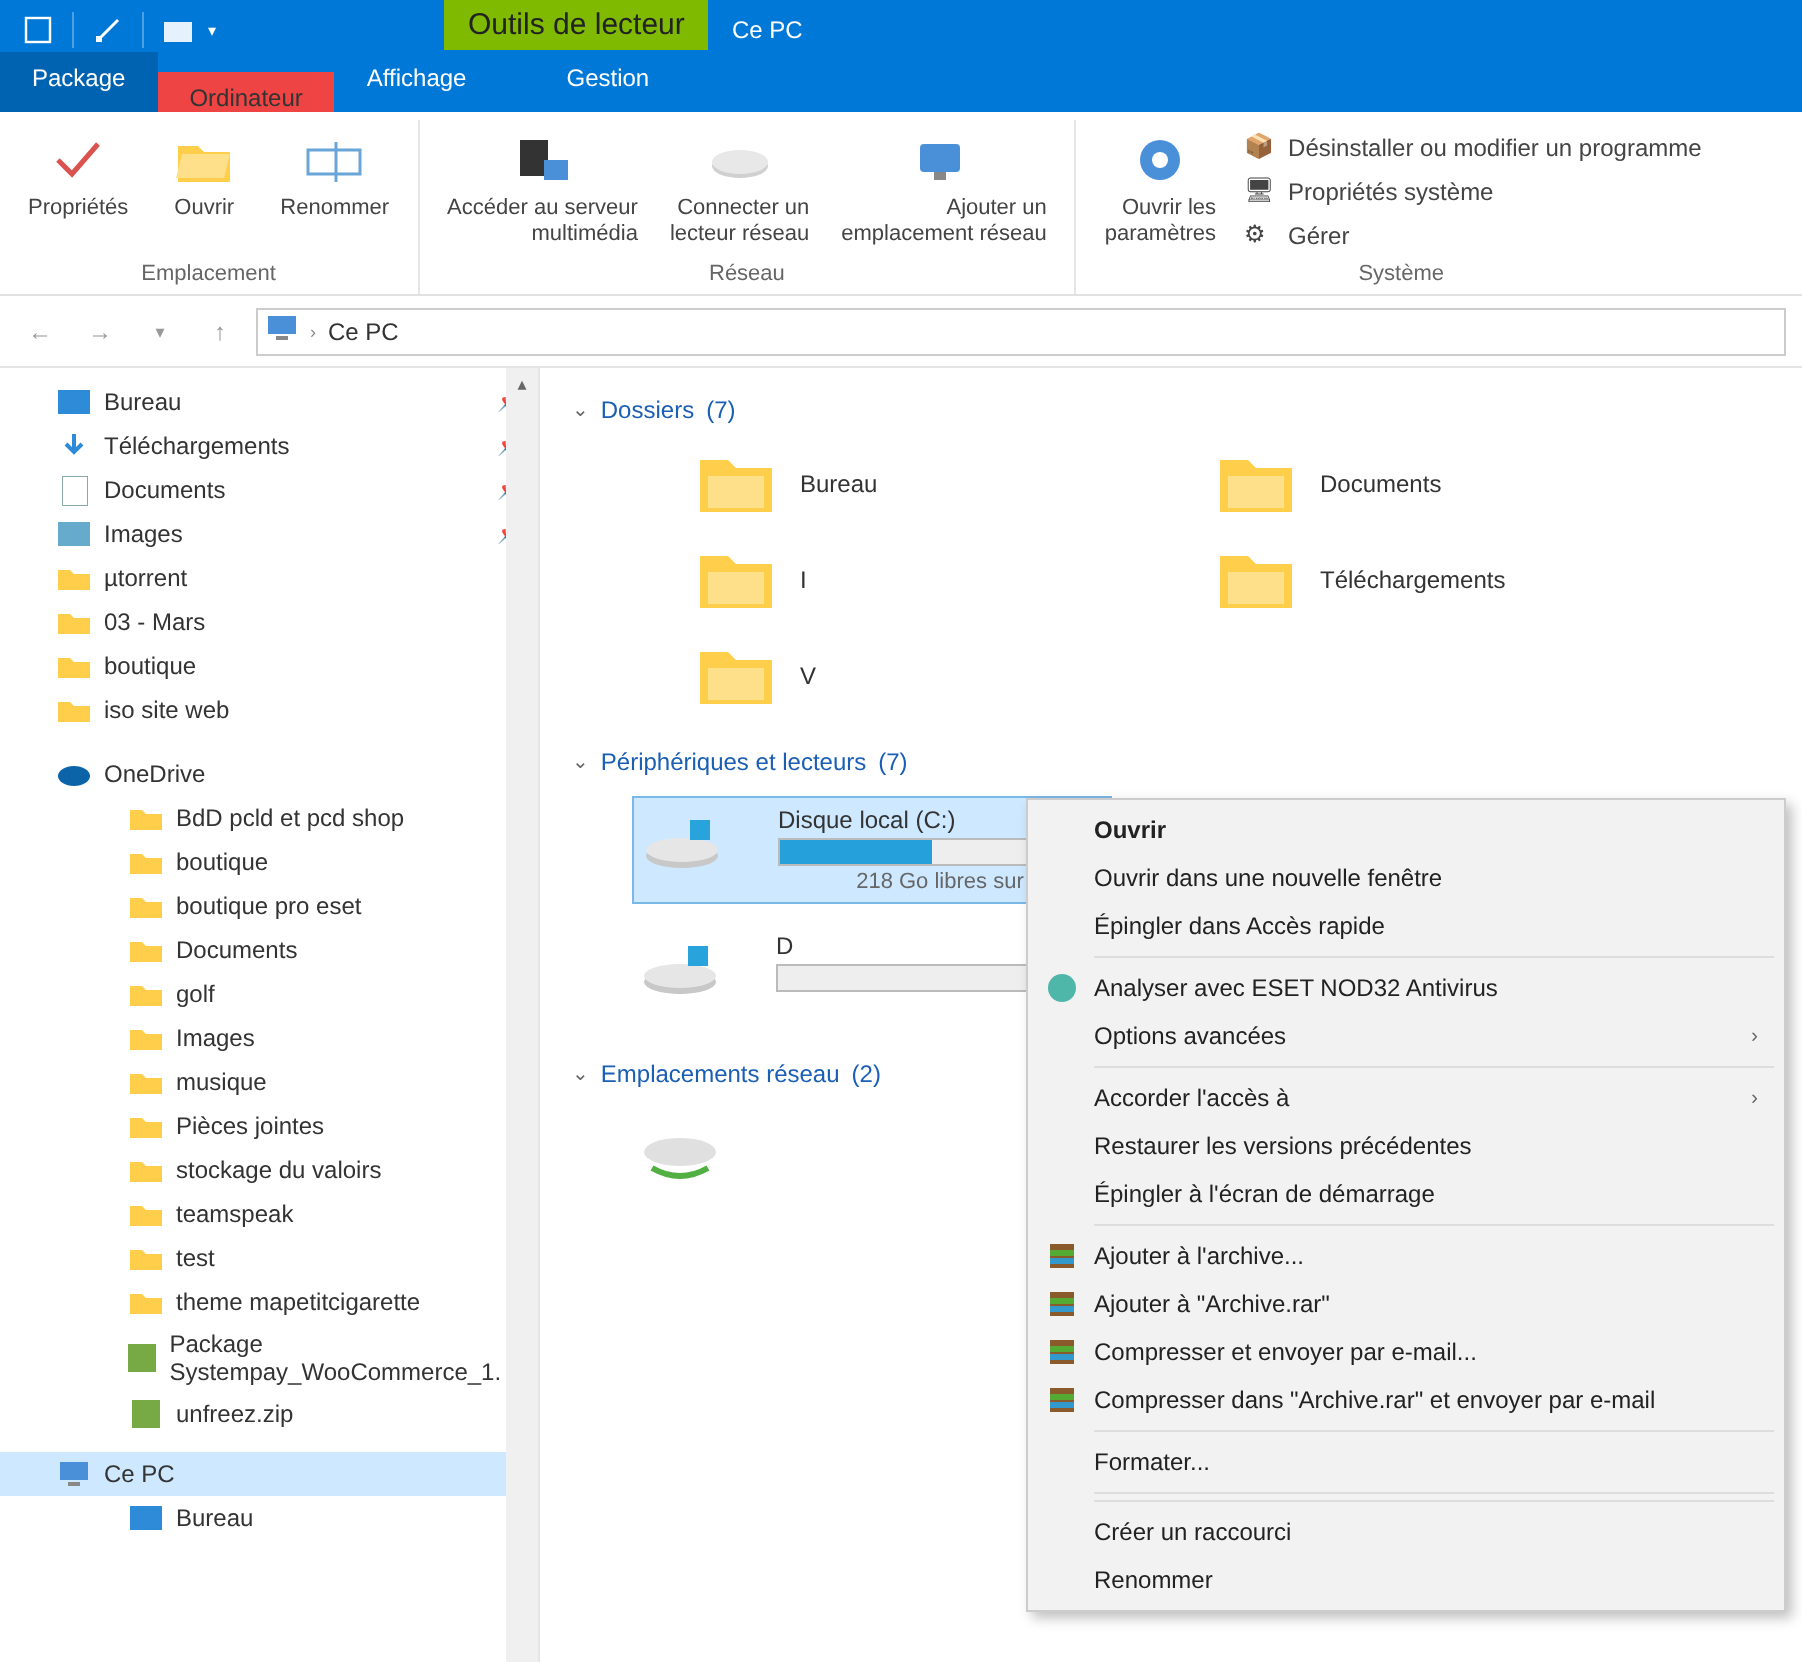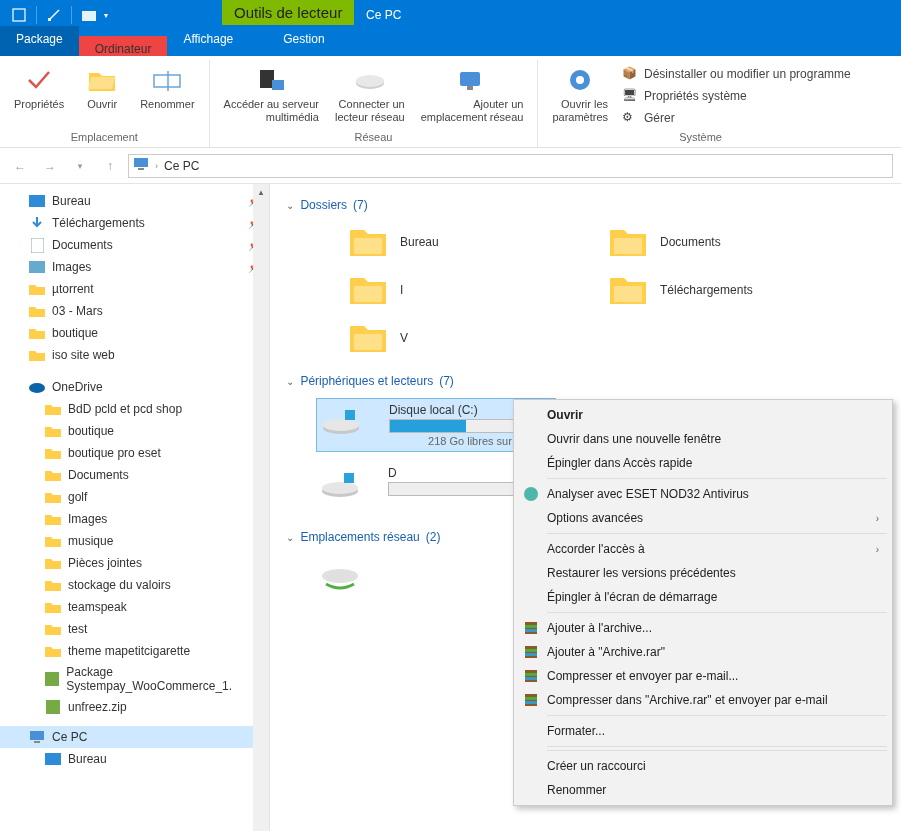--- a/index.html
+++ b/index.html
@@ -40,21 +40,21 @@
 
 
 .main { display: flex; height: calc(831px - 56px - 92px - 36px); }
 .tree { width: 270px; border-right: 1px solid #e5e5e5; overflow-y: auto; padding: 6px 0; position: relative; }
 .tree-scroll { position: absolute; right: 0; top: 0; width: 16px; height: 100%; background: #f0f0f0; }
 .tree-scroll-arrow { width: 16px; height: 16px; display: flex; align-items: center; justify-content: center; color: #666; font-size: 9px; }
 .tree-item { display: flex; align-items: center; gap: 6px; padding: 3px 8px; cursor: pointer; font-size: 12px; color: #333; }
 .tree-item.selected { background: #cde8ff; }
 .tree-item .pin { margin-left: auto; color: #999; font-size: 10px; }
 .tree-indent-1 { padding-left: 28px; }
-.tree-indent-2 { padding-left: 44px; }
+.tree-indent-2 { padding-left: 64px; }
 .tree-ico { width: 18px; height: 16px; display: flex; align-items: center; justify-content: center; }
 
 .content { flex: 1; padding: 8px 0 8px 16px; overflow: hidden; }
 .section-header { display: flex; align-items: center; gap: 6px; color: #1a5fb4; font-size: 13px; margin: 6px 0 10px; cursor: pointer; }
 .section-header .chev { font-size: 10px; color: #666; }
 .folder-grid { display: flex; flex-wrap: wrap; gap: 8px 40px; padding-left: 60px; margin-bottom: 16px; }
 .folder-item { display: flex; align-items: center; gap: 12px; width: 220px; cursor: pointer; padding: 2px; }
 .folder-ico { width: 40px; height: 36px; }
 .folder-label { font-size: 12px; color: #333; }
 

